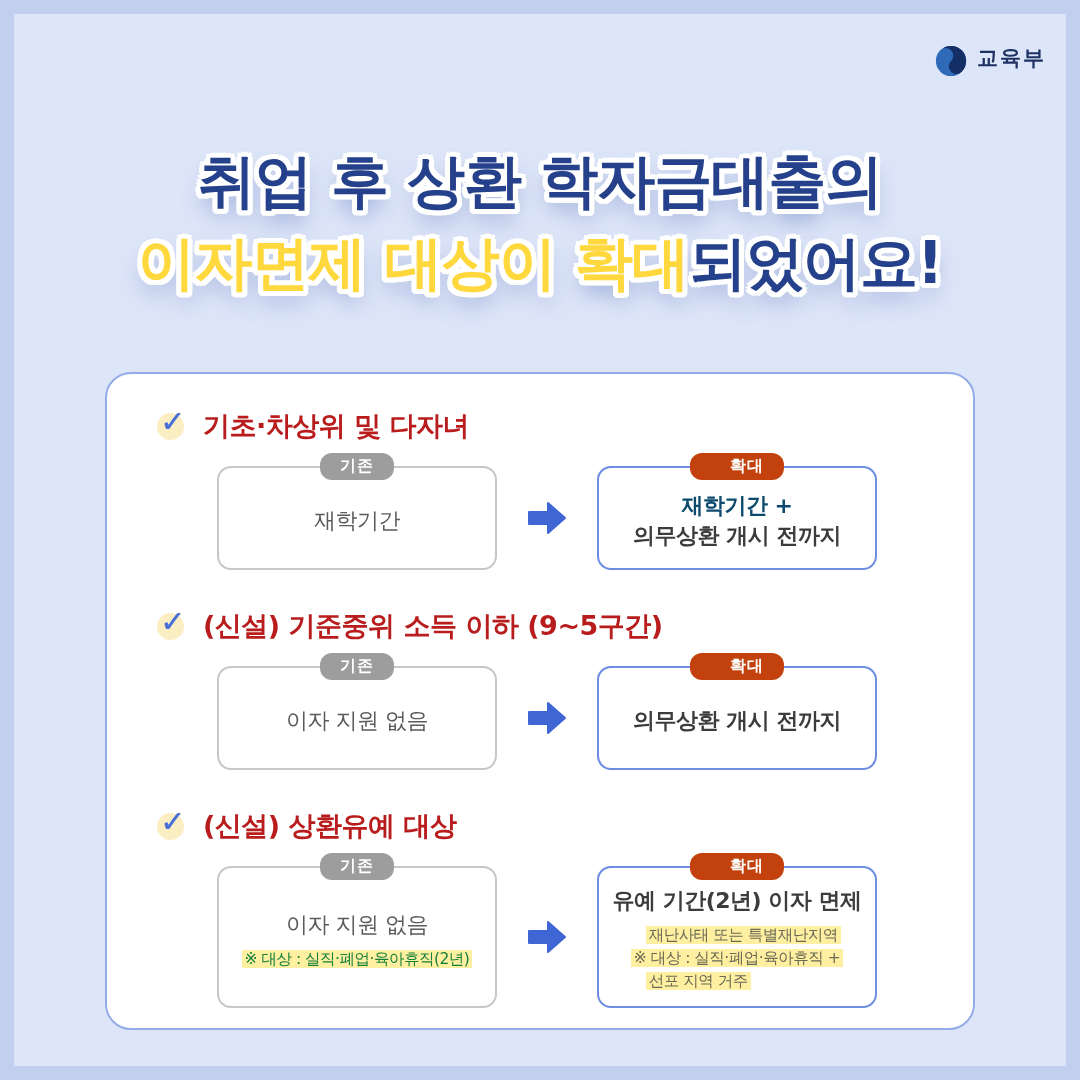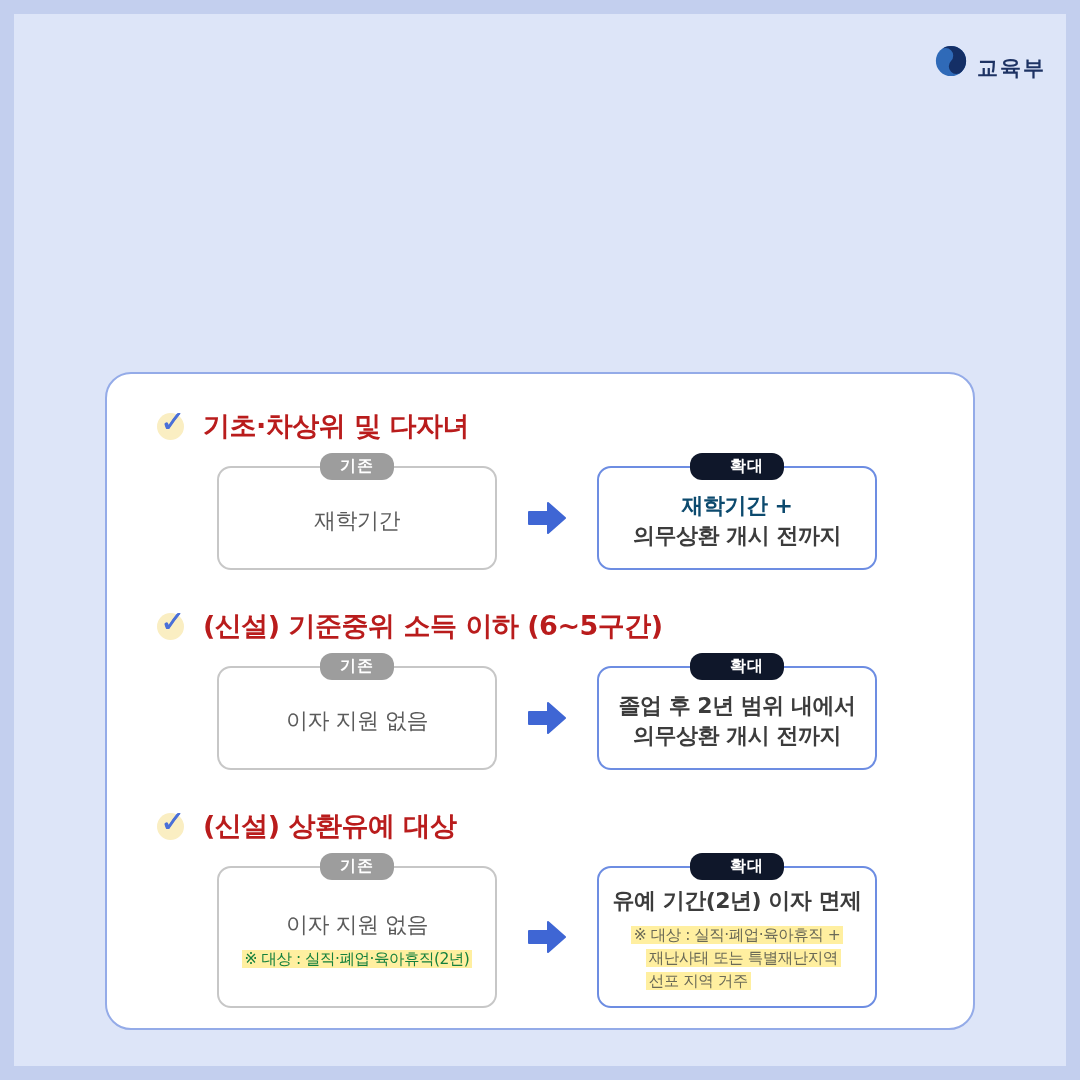--- a/index.html
+++ b/index.html
@@ -5,21 +5,21 @@
   html,body { margin:0; padding:0; }
   body {
     width:1080px; height:1080px;
     font-family:"DejaVu Sans","Liberation Sans",sans-serif;
     overflow:hidden;
   }
   #canvas { position:relative; width:1080px; height:1080px; background:#c3cfee; }
   .inner-bg { position:absolute; left:14px; top:14px; right:14px; bottom:14px; background:#dde5f8; }
 
   
-  .logo { position:absolute; top:44px; right:34px; display:flex; align-items:flex-end; gap:9px; z-index:3; }
+  .logo { position:absolute; top:44px; right:34px; display:flex; align-items:flex-start; gap:9px; z-index:3; }
   .logo-text { font-size:21px; font-weight:bold; color:#1d3263; letter-spacing:2px; }
 
   
   .title-wrap { position:absolute; top:140px; left:0; right:0; text-align:center; z-index:2;
     font-weight:bold; font-size:58px; line-height:1.42; letter-spacing:-1px; }
   .t-navy { color:#26418c; }
   .t-yellow { color:#ffd83d; }
   .outline {
     text-shadow:
       -4px -4px 0 #fff, 4px -4px 0 #fff, -4px 4px 0 #fff, 4px 4px 0 #fff,
@@ -45,21 +45,21 @@
     margin-left:110px; margin-right:96px; }
   .box { position:relative; background:#fff; border:2px solid #c7c7c7; border-radius:14px;
     width:280px; box-sizing:border-box; display:flex; flex-direction:column;
     align-items:center; justify-content:center; text-align:center; padding:18px 10px 12px 10px; }
   .box.after { border-color:#6d8de2; }
   .h-std { min-height:104px; }
   .h-tall { min-height:142px; }
   .tab { position:absolute; top:-15px; left:50%; transform:translateX(-50%);
     background:#9d9d9d; color:#fff; font-weight:bold; font-size:16px;
     padding:3px 20px; border-radius:12px; letter-spacing:1px; white-space:nowrap; }
-  .box.after .tab { background:#0f172a;padding-left:40px; }
+  .box.after .tab { background:#c2410c;padding-left:40px; }
 
   .box-main { font-size:22px; color:#5b5b5b; letter-spacing:-0.5px; line-height:1.35; }
   .box.after .box-main { font-weight:bold; color:#3c3c3c; }
   .blue-line { color:#0c4a6e; font-weight:bold; font-size:22px; line-height:1.35; letter-spacing:-0.5px; }
 
   .note { margin-top:9px; font-size:15.5px; color:#15803d; letter-spacing:-0.5px; }
   .hl { background:#ffefa0; padding:0 3px; box-decoration-break:clone; }
   .note-block { margin-top:8px; font-size:15.5px; color:#6b6a57; line-height:1.5;
     text-align:left; letter-spacing:-0.5px; }
   .note-block .ind { padding-left:15px; display:inline-block; }
@@ -76,20 +76,28 @@
   <div class="logo">
     <span>
       <svg width="34" height="34" viewBox="0 0 36 36">
         <circle cx="18" cy="18" r="16" fill="#2f6ab8"></circle>
         <path d="M18,2 A16,16 0 0,1 18,34 A8,8 0 0,1 18,18 A8,8 0 0,0 18,2 Z" fill="#142f66" transform="rotate(-45 18 18)"></path>
       </svg>
     </span>
     <span class="logo-text">교육부</span>
   </div>
 
+  <div class="title-wrap">
+    <div>
+      <span class="t-navy outline">취업 후 상환 학자금대출의</span>
+    </div>
+    <div>
+      <span class="t-yellow outline">이자면제 대상이 확대</span><span class="t-navy outline">되었어요!</span>
+    </div>
+  </div>
 
   <div class="card">
 
     <div class="section">
       <div class="heading-row">
         <span class="check-badge">
           <span class="check-halo"></span>
           <span class="check-mark">✓</span>
         </span>
         <span class="heading">기초·차상위 및 다자녀</span>
@@ -111,35 +119,34 @@
         </div>
       </div>
     </div>
 
     <div class="section">
       <div class="heading-row">
         <span class="check-badge">
           <span class="check-halo"></span>
           <span class="check-mark">✓</span>
         </span>
-        <span class="heading">(신설) 기준중위 소득 이하 (6~5구간)</span>
+        <span class="heading">(신설) 기준중위 소득 이하 (9~5구간)</span>
       </div>
       <div class="compare-row">
         <div class="box before h-std">
           <span class="tab">기존</span>
           <span class="box-main">이자 지원 없음</span>
         </div>
         <span class="arrow">
           <svg width="38" height="34" viewBox="0 0 38 34">
             <path d="M1 11 h19 v-9 l17 15 -17 15 v-9 h-19 z" fill="#3f66d4" stroke="#3f66d4" stroke-width="2" stroke-linejoin="round"></path>
           </svg>
         </span>
         <div class="box after h-std">
           <span class="tab">확대</span>
-          <span class="box-main">졸업 후 2년 범위 내에서</span>
           <span class="box-main">의무상환 개시 전까지</span>
         </div>
       </div>
     </div>
 
     <div class="section">
       <div class="heading-row">
         <span class="check-badge">
           <span class="check-halo"></span>
           <span class="check-mark">✓</span>
@@ -156,22 +163,22 @@
         </div>
         <span class="arrow">
           <svg width="38" height="34" viewBox="0 0 38 34">
             <path d="M1 11 h19 v-9 l17 15 -17 15 v-9 h-19 z" fill="#3f66d4" stroke="#3f66d4" stroke-width="2" stroke-linejoin="round"></path>
           </svg>
         </span>
         <div class="box after h-tall">
           <span class="tab">확대</span>
           <span class="box-main">유예 기간(2년) 이자 면제</span>
           <div class="note-block">
+            <span class="note-line"><span class="ind"><span class="hl">재난사태 또는 특별재난지역</span></span></span>
             <span class="note-line"><span class="hl">※ 대상 : 실직·폐업·육아휴직 +</span></span>
-            <span class="note-line"><span class="ind"><span class="hl">재난사태 또는 특별재난지역</span></span></span>
             <span class="note-line"><span class="ind"><span class="hl">선포 지역 거주</span></span></span>
           </div>
         </div>
       </div>
     </div>
 
   </div>
 </div>
 
 </body></html>

